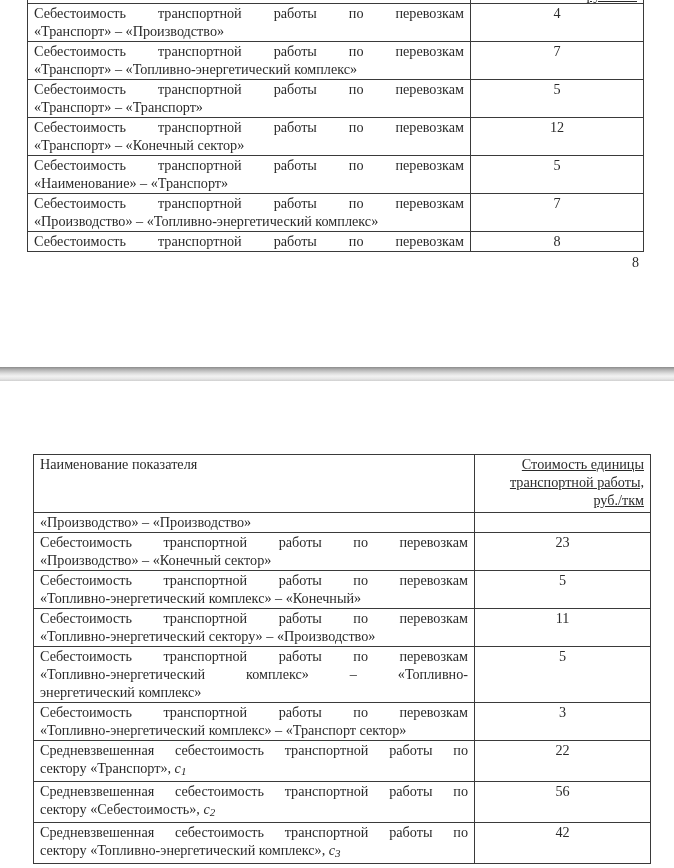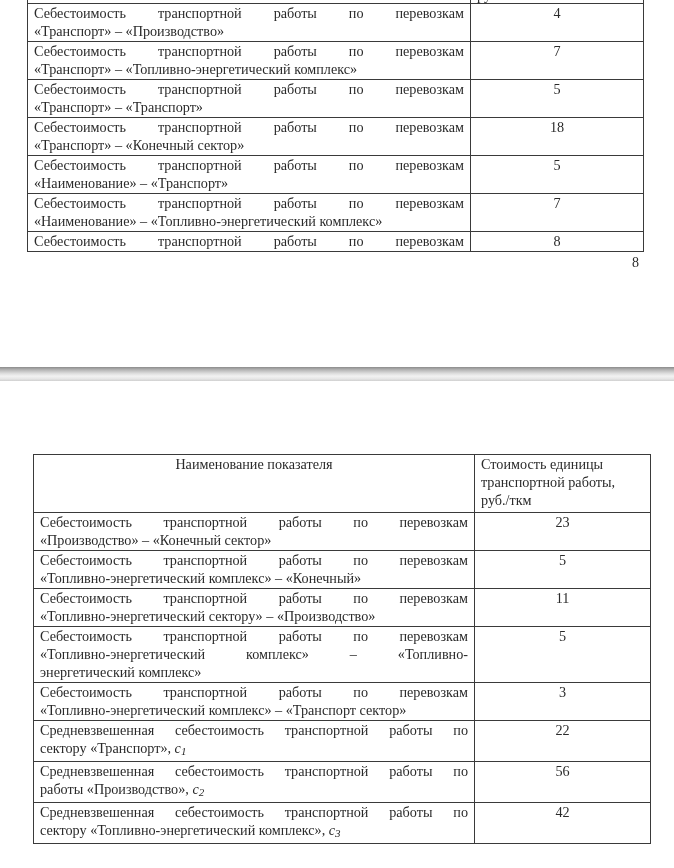--- a/index.html
+++ b/index.html
@@ -18,22 +18,22 @@
   }
   table.doc {
     position:absolute; border-collapse:collapse; table-layout:fixed;
     font-size:14.2px; line-height:18px;
   }
   table.doc td {
     border:1.5px solid #3a3a3a; vertical-align:top; padding:0 6px 1px 6px;
   }
   td.name { text-align:justify; text-align-last:left; }
   td.val { text-align:center; }
-  td.head-name { text-align:center; vertical-align:middle; }
-  td.head-val { text-align:left; vertical-align:top; padding-top:1px; }
+  td.head-name { vertical-align:middle; }
+  td.head-val { text-align:right; vertical-align:top; padding-top:1px;text-decoration:underline; }
   .just-line { text-align:justify; text-align-last:justify; display:block; }
   .t1 { left:27px; top:-16px; width:616px; }
   .t1 col.c1 { width:443px; }
   .t1 col.c2 { width:173px; }
   .t2 { left:33px; top:73px; width:617px; }
   .t2 col.c1 { width:441px; }
   .t2 col.c2 { width:176px; }
   .clipped-head td { height:17px; }
   .clipped-head td.head-val { vertical-align:bottom; line-height:15px; padding-bottom:0; }
   .pagenum { position:absolute; left:632px; top:255px; font-size:14px; }
@@ -61,28 +61,28 @@
     <tr style="height:38px">
       <td class="name"><span class="just-line">Себестоимость транспортной работы по перевозкам</span><span>«Транспорт» – «Топливно-энергетический комплекс»</span></td>
       <td class="val">7</td>
     </tr>
     <tr style="height:38px">
       <td class="name"><span class="just-line">Себестоимость транспортной работы по перевозкам</span><span>«Транспорт» – «Транспорт»</span></td>
       <td class="val">5</td>
     </tr>
     <tr style="height:38px">
       <td class="name"><span class="just-line">Себестоимость транспортной работы по перевозкам</span><span>«Транспорт» – «Конечный сектор»</span></td>
-      <td class="val">18</td>
+      <td class="val">12</td>
     </tr>
     <tr style="height:38px">
       <td class="name"><span class="just-line">Себестоимость транспортной работы по перевозкам</span><span>«Наименование» – «Транспорт»</span></td>
       <td class="val">5</td>
     </tr>
     <tr style="height:38px">
-      <td class="name"><span class="just-line">Себестоимость транспортной работы по перевозкам</span><span>«Наименование» – «Топливно-энергетический комплекс»</span></td>
+      <td class="name"><span class="just-line">Себестоимость транспортной работы по перевозкам</span><span>«Производство» – «Топливно-энергетический комплекс»</span></td>
       <td class="val">7</td>
     </tr>
     <tr style="height:20px">
       <td class="name">
             <span class="just-line">Себестоимость транспортной работы по перевозкам</span>
           </td>
       <td class="val">8</td>
     </tr>
   </tbody>
     </table>
@@ -99,20 +99,24 @@
       </colgroup>
     <tbody>
         <tr style="height:58px">
       <td class="head-name">Наименование показателя</td>
       <td class="head-val">
         <div>Стоимость единицы</div>
         <div>транспортной работы,</div>
         <div>руб./ткм</div>
       </td>
     </tr>
+    <tr style="height:19px">
+      <td class="name">«Производство» – «Производство»</td>
+      <td class="val"></td>
+    </tr>
     <tr style="height:38px">
       <td class="name"><span class="just-line">Себестоимость транспортной работы по перевозкам</span><span>«Производство» – «Конечный сектор»</span></td>
       <td class="val">23</td>
     </tr>
     <tr style="height:38px">
       <td class="name"><span class="just-line">Себестоимость транспортной работы по перевозкам</span><span>«Топливно-энергетический комплекс» – «Конечный»</span></td>
       <td class="val">5</td>
     </tr>
     <tr style="height:38px">
       <td class="name"><span class="just-line">Себестоимость транспортной работы по перевозкам</span><span>«Топливно-энергетический сектору» – «Производство»</span></td>
@@ -124,21 +128,21 @@
     </tr>
     <tr style="height:38px">
       <td class="name"><span class="just-line">Себестоимость транспортной работы по перевозкам</span><span>«Топливно-энергетический комплекс» – «Транспорт сектор»</span></td>
       <td class="val">3</td>
     </tr>
     <tr style="height:38px">
       <td class="name"><span class="just-line">Средневзвешенная себестоимость транспортной работы по</span><span>сектору «Транспорт», </span><i class="cvar">c</i><sub class="idx">1</sub></td>
       <td class="val">22</td>
     </tr>
     <tr style="height:38px">
-      <td class="name"><span class="just-line">Средневзвешенная себестоимость транспортной работы по</span><span>работы «Производство», </span><i class="cvar">c</i><sub class="idx">2</sub></td>
+      <td class="name"><span class="just-line">Средневзвешенная себестоимость транспортной работы по</span><span>сектору «Себестоимость», </span><i class="cvar">c</i><sub class="idx">2</sub></td>
       <td class="val">56</td>
     </tr>
     <tr style="height:38px">
       <td class="name"><span class="just-line">Средневзвешенная себестоимость транспортной работы по</span><span>сектору «Топливно-энергетический комплекс», </span><i class="cvar">c</i><sub class="idx">3</sub></td>
       <td class="val">42</td>
     </tr>
   </tbody>
     </table>
 </div>
 

